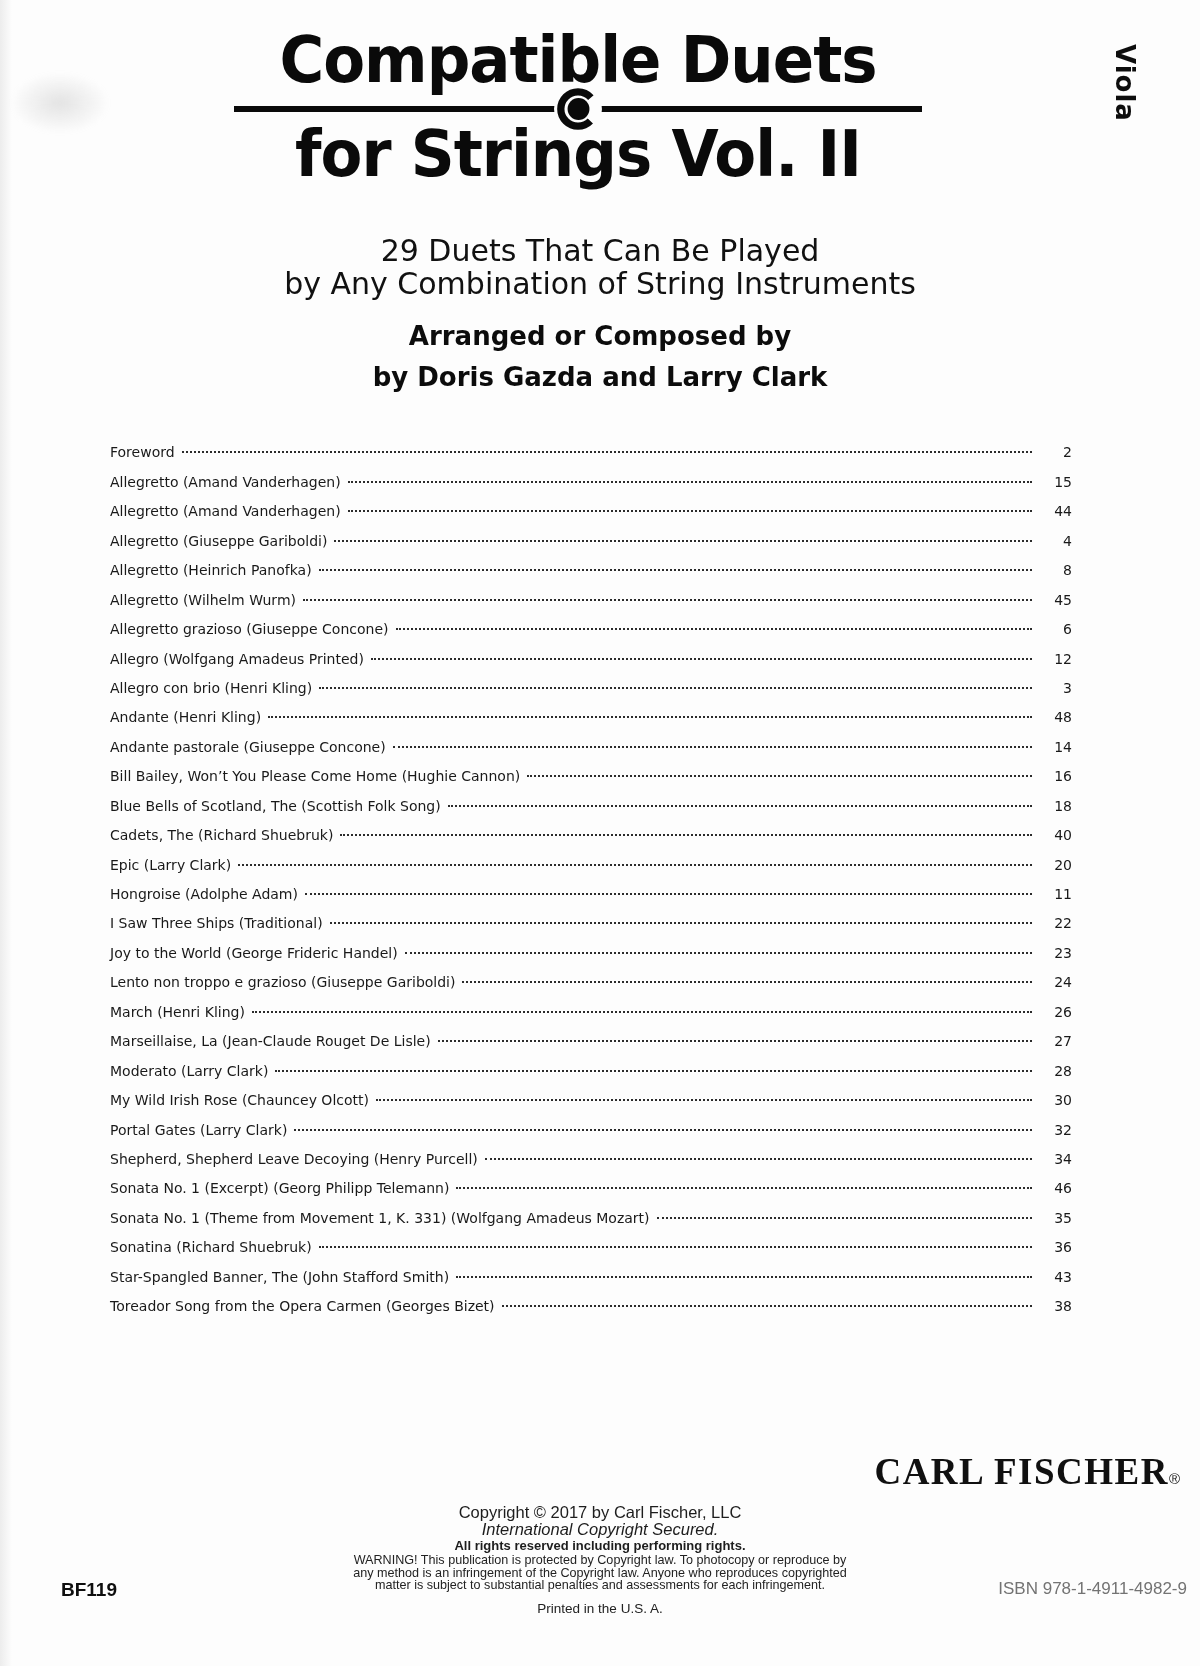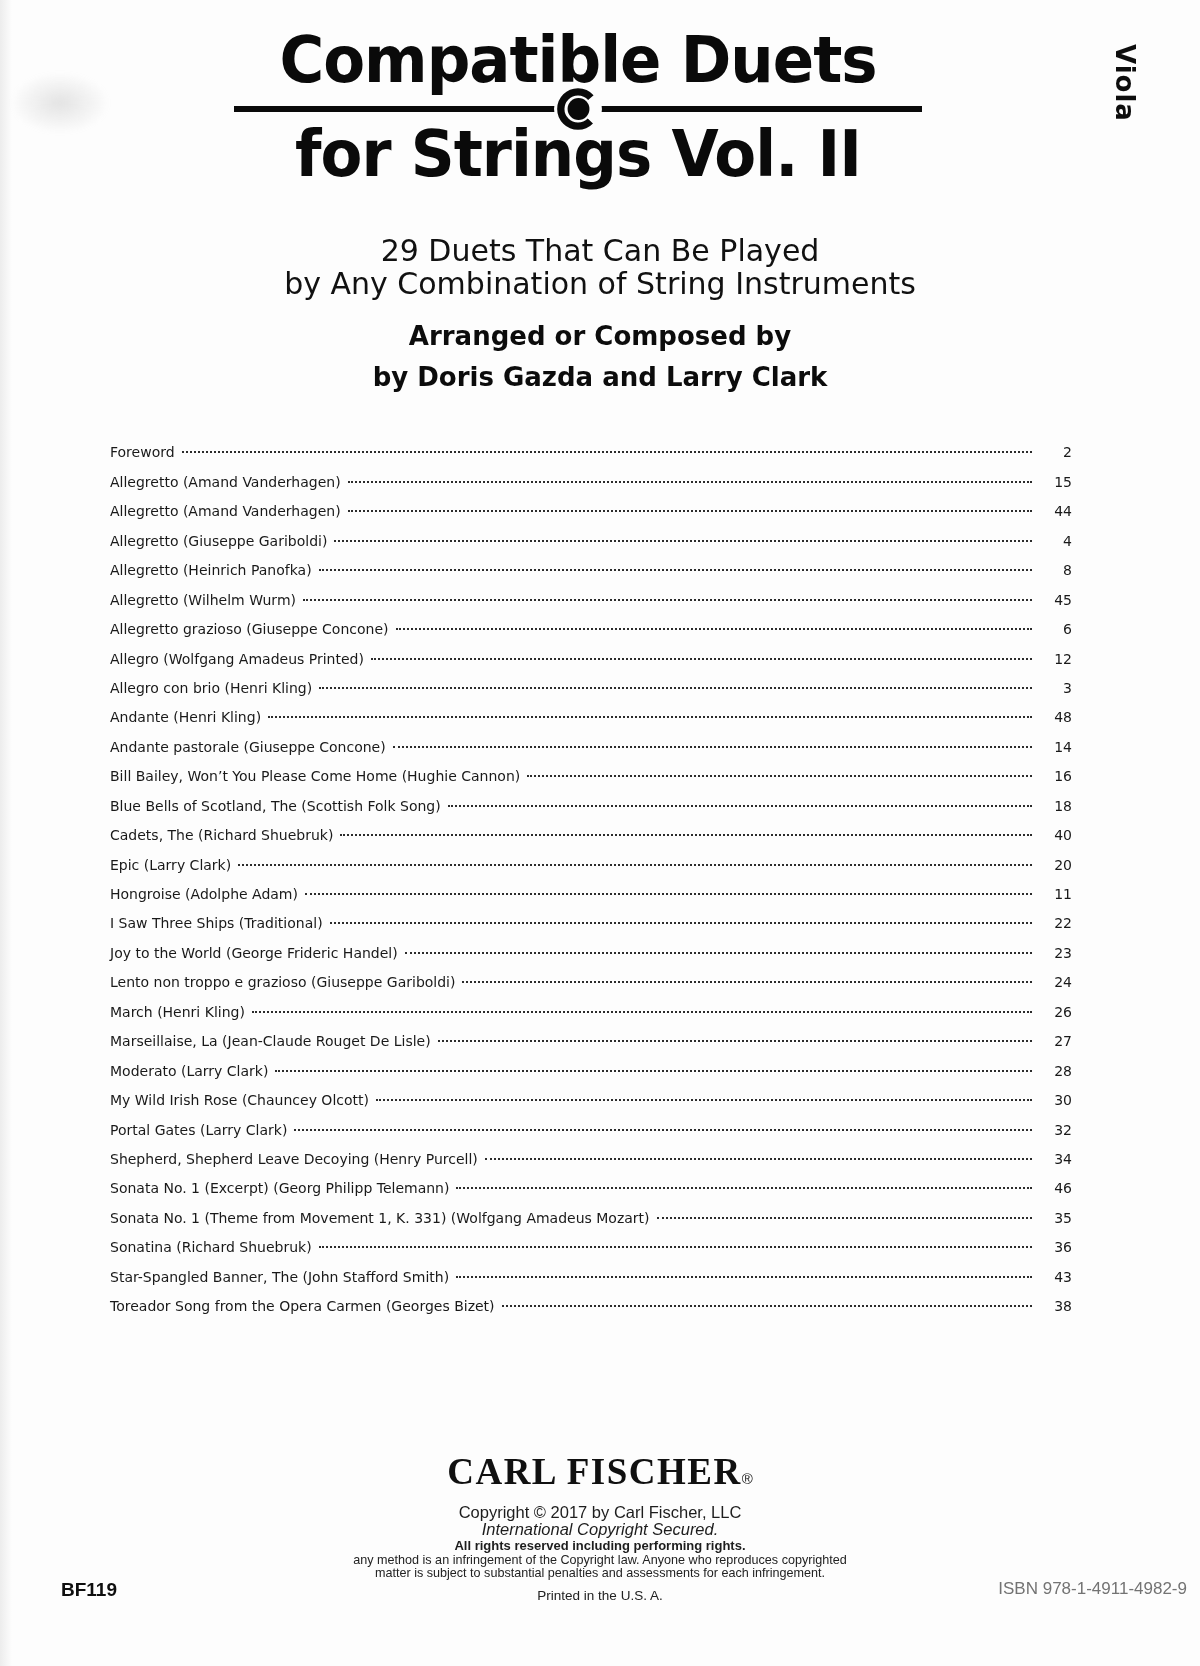--- a/index.html
+++ b/index.html
@@ -27,21 +27,21 @@
   .byline-block{position:absolute;top:316px;left:20px;width:1160px;text-align:center;
     font-family:"DejaVu Sans",sans-serif;font-weight:bold;font-size:26px;line-height:41px;color:#0c0c0c;}
   
   .toc{position:absolute;top:431px;left:110px;width:962px;
     font-family:"DejaVu Sans",sans-serif;font-size:14px;color:#191919;}
   .toc-row{display:flex;align-items:flex-end;height:29.45px;}
   .toc-title{white-space:nowrap;}
   .toc-leader{flex:1;border-bottom:2.6px dotted #2b2b2b;margin:0 4px 7px 7px;min-width:12px;}
   .toc-page{white-space:nowrap;min-width:36px;text-align:right;}
   
-  .publisher-block{position:absolute;top:1450px;left:20px;width:1160px;text-align:center;}
+  .publisher-block{position:absolute;top:1450px;left:20px;width:1160px;text-align:right;}
   .publisher-name{font-family:"Liberation Serif",serif;font-weight:bold;font-size:37px;
     letter-spacing:1.5px;color:#101010;}
   .publisher-reg{font-size:15px;vertical-align:baseline;}
   .copyright-block{position:absolute;top:1504px;left:20px;width:1160px;text-align:center;color:#1d1d1d;}
   .cr-line{font-size:16.5px;line-height:16.5px;}
   .cr-italic{font-style:italic;}
   .cr-rights{font-size:13px;line-height:17px;font-weight:bold;}
   .warn-line{font-size:12.6px;line-height:12.6px;color:#222;}
   .printed-line{font-size:13.5px;line-height:14px;margin-top:10px;color:#222;}
   .catalog-number{position:absolute;left:61px;top:1579px;font-weight:bold;font-size:19px;color:#0e0e0e;}
@@ -260,19 +260,20 @@
 </div>
 
 <div class="publisher-block">
   <span class="publisher-name">CARL FISCHER</span><span class="publisher-reg">®</span>
 </div>
 
 <div class="copyright-block">
   <div class="cr-line">Copyright © 2017 by Carl Fischer, LLC</div>
   <div class="cr-line cr-italic">International Copyright Secured.</div>
   <div class="cr-rights">All rights reserved including performing rights.</div>
+  <div class="warn-line">WARNING! This publication is protected by Copyright law. To photocopy or reproduce by</div>
   <div class="warn-line">any method is an infringement of the Copyright law. Anyone who reproduces copyrighted</div>
   <div class="warn-line">matter is subject to substantial penalties and assessments for each infringement.</div>
   <div class="printed-line">Printed in the U.S. A.</div>
 </div>
 
 <div class="catalog-number">BF119</div>
 <div class="isbn">ISBN 978-1-4911-4982-9</div>
 
 </body></html>

